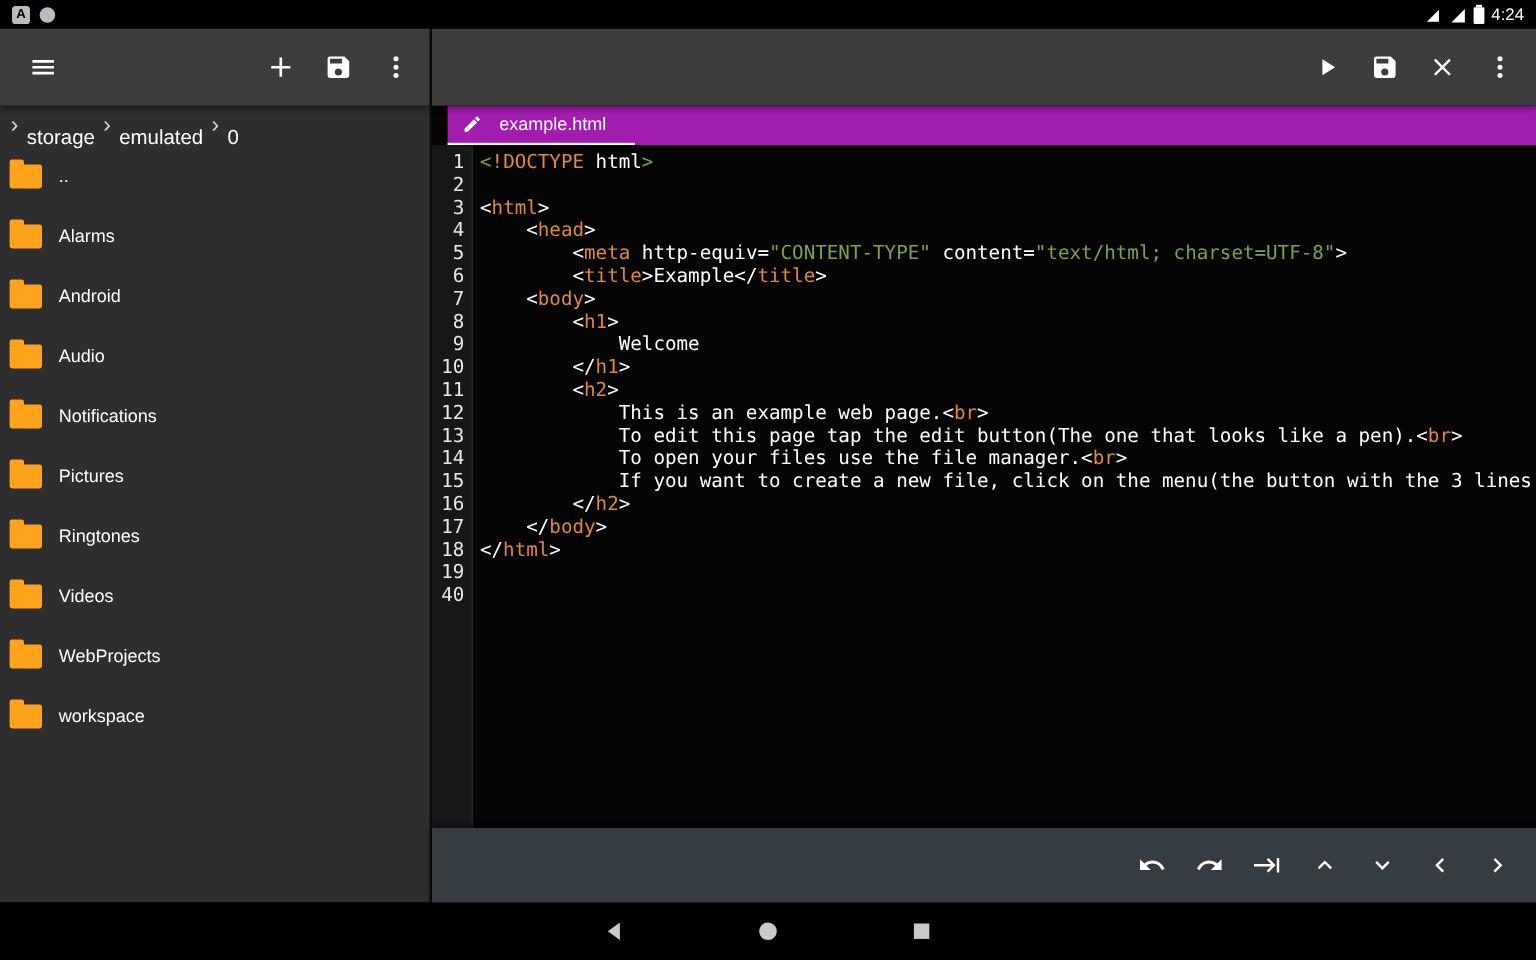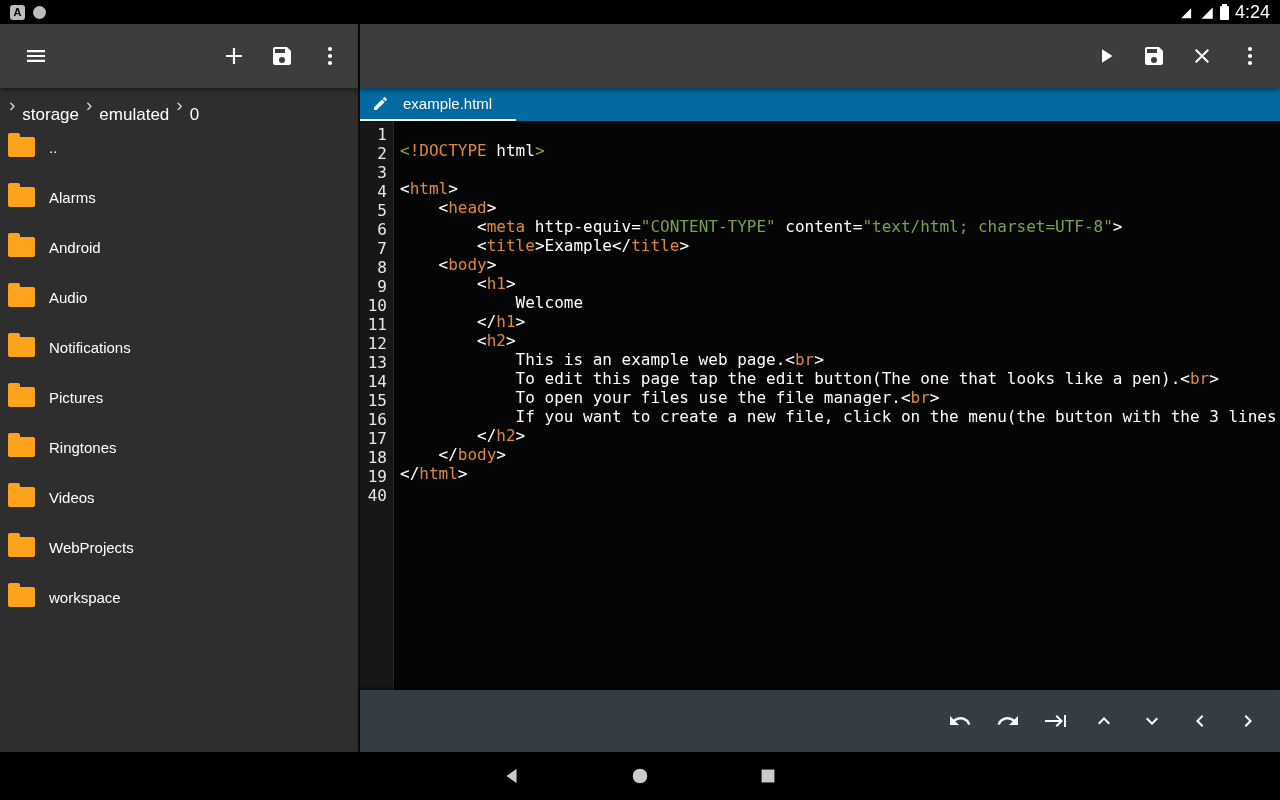--- a/index.html
+++ b/index.html
@@ -12,21 +12,21 @@
   html,body{width:1280px;height:800px;}
   body{background:#000;font-family:"Liberation Sans","DejaVu Sans",sans-serif;overflow:hidden;}
   .screen{width:1280px;height:800px;display:flex;flex-direction:column;background:#000;}
 
   
   .status-bar{height:24px;flex:0 0 24px;background:#000;display:flex;align-items:center;padding:0 10px;}
   .sb-left{display:flex;align-items:center;gap:8px;}
   .sb-badge{width:15px;height:15px;border-radius:3px;background:#b9bdbf;color:#000;font-size:11px;font-weight:bold;display:flex;align-items:center;justify-content:center;}
   .sb-circle{width:13px;height:13px;border-radius:50%;background:#b9bdbf;}
   .sb-right{margin-left:auto;display:flex;align-items:center;gap:6px;}
-  .sb-time{font-size:18px;color:#fff;}
+  .sb-time{font-size:14px;color:#fff;}
   .sb-icon svg{display:block;}
   .sb-batt{width:9px;height:14px;background:#fff;border-radius:1px;position:relative;margin-top:1px;}
   .sb-batt::before{content:"";position:absolute;top:-2px;left:2px;width:5px;height:2px;background:#fff;}
 
   .main{flex:1;display:flex;min-height:0;}
 
   
   .toolbar{height:64px;flex:0 0 64px;background:#3d3d3d;display:flex;align-items:center;box-shadow:0 2px 5px rgba(0,0,0,.45);position:relative;z-index:3;}
   .icon-btn{width:48px;height:48px;display:flex;align-items:center;justify-content:center;cursor:pointer;}
   .icon-btn svg{width:24px;height:24px;fill:#fff;display:block;}
@@ -40,29 +40,29 @@
   .crumb{color:#fff;cursor:pointer;margin-top:20px;}
   .folder-list{flex:1;overflow:hidden;}
   .folder-row{height:50px;display:flex;align-items:center;padding-left:8px;cursor:pointer;}
   .folder-icon{width:27px;height:20px;background:var(--accent-folder);border-radius:2px;position:relative;flex:0 0 27px;}
   .folder-icon::before{content:"";position:absolute;top:-4px;left:0;width:12px;height:5px;background:var(--accent-folder);border-radius:2px 2px 0 0;}
   .folder-label{margin-left:14px;color:#fff;font-size:15px;}
 
   
   .editor-panel{flex:1;display:flex;flex-direction:column;min-width:0;min-height:0;background:#050505;}
   .ep-toolbar .tb-group{margin-right:6px;}
-  .tab-row{height:33px;flex:0 0 33px;background:#0369a1;display:flex;align-items:stretch;}
+  .tab-row{height:33px;flex:0 0 33px;background:#a21caf;display:flex;align-items:stretch;margin-left:13px;}
   .tab{display:flex;align-items:center;gap:14px;padding:0 24px 0 12px;border-bottom:2px solid #fff;cursor:pointer;}
   .tab svg{width:17px;height:17px;fill:#fff;display:block;}
   .tab-label{color:#fff;font-size:15px;}
 
   .code-area{flex:1;display:flex;min-height:0;font-family:"DejaVu Sans Mono","Liberation Mono",monospace;font-size:16px;background:#050505;cursor:text;}
   .gutter{flex:0 0 34px;background:#171717;color:#e8e8e8;text-align:right;padding:4px 6px 0 0;border-right:1px solid #262626;}
   .line-num{height:19px;line-height:19px;}
-  .code{flex:1;padding:20px 0 0 6px;overflow:hidden;}
+  .code{flex:1;padding:4px 0 0 6px;overflow:hidden;}
   .code-line{height:19px;line-height:19px;white-space:pre;}
   .tok-plain{color:var(--code-plain);}
   .tok-tag{color:var(--code-tag);}
   .tok-string{color:var(--code-string);}
   .tok-green{color:var(--code-string);}
 
   .editor-bottom-bar{height:62px;flex:0 0 62px;background:#363d42;display:flex;align-items:center;justify-content:flex-end;padding-right:8px;box-shadow:0 -2px 5px rgba(0,0,0,.4);position:relative;z-index:3;}
 
   
   .nav-bar{height:48px;flex:0 0 48px;background:#000;display:flex;align-items:center;justify-content:center;gap:80px;}

